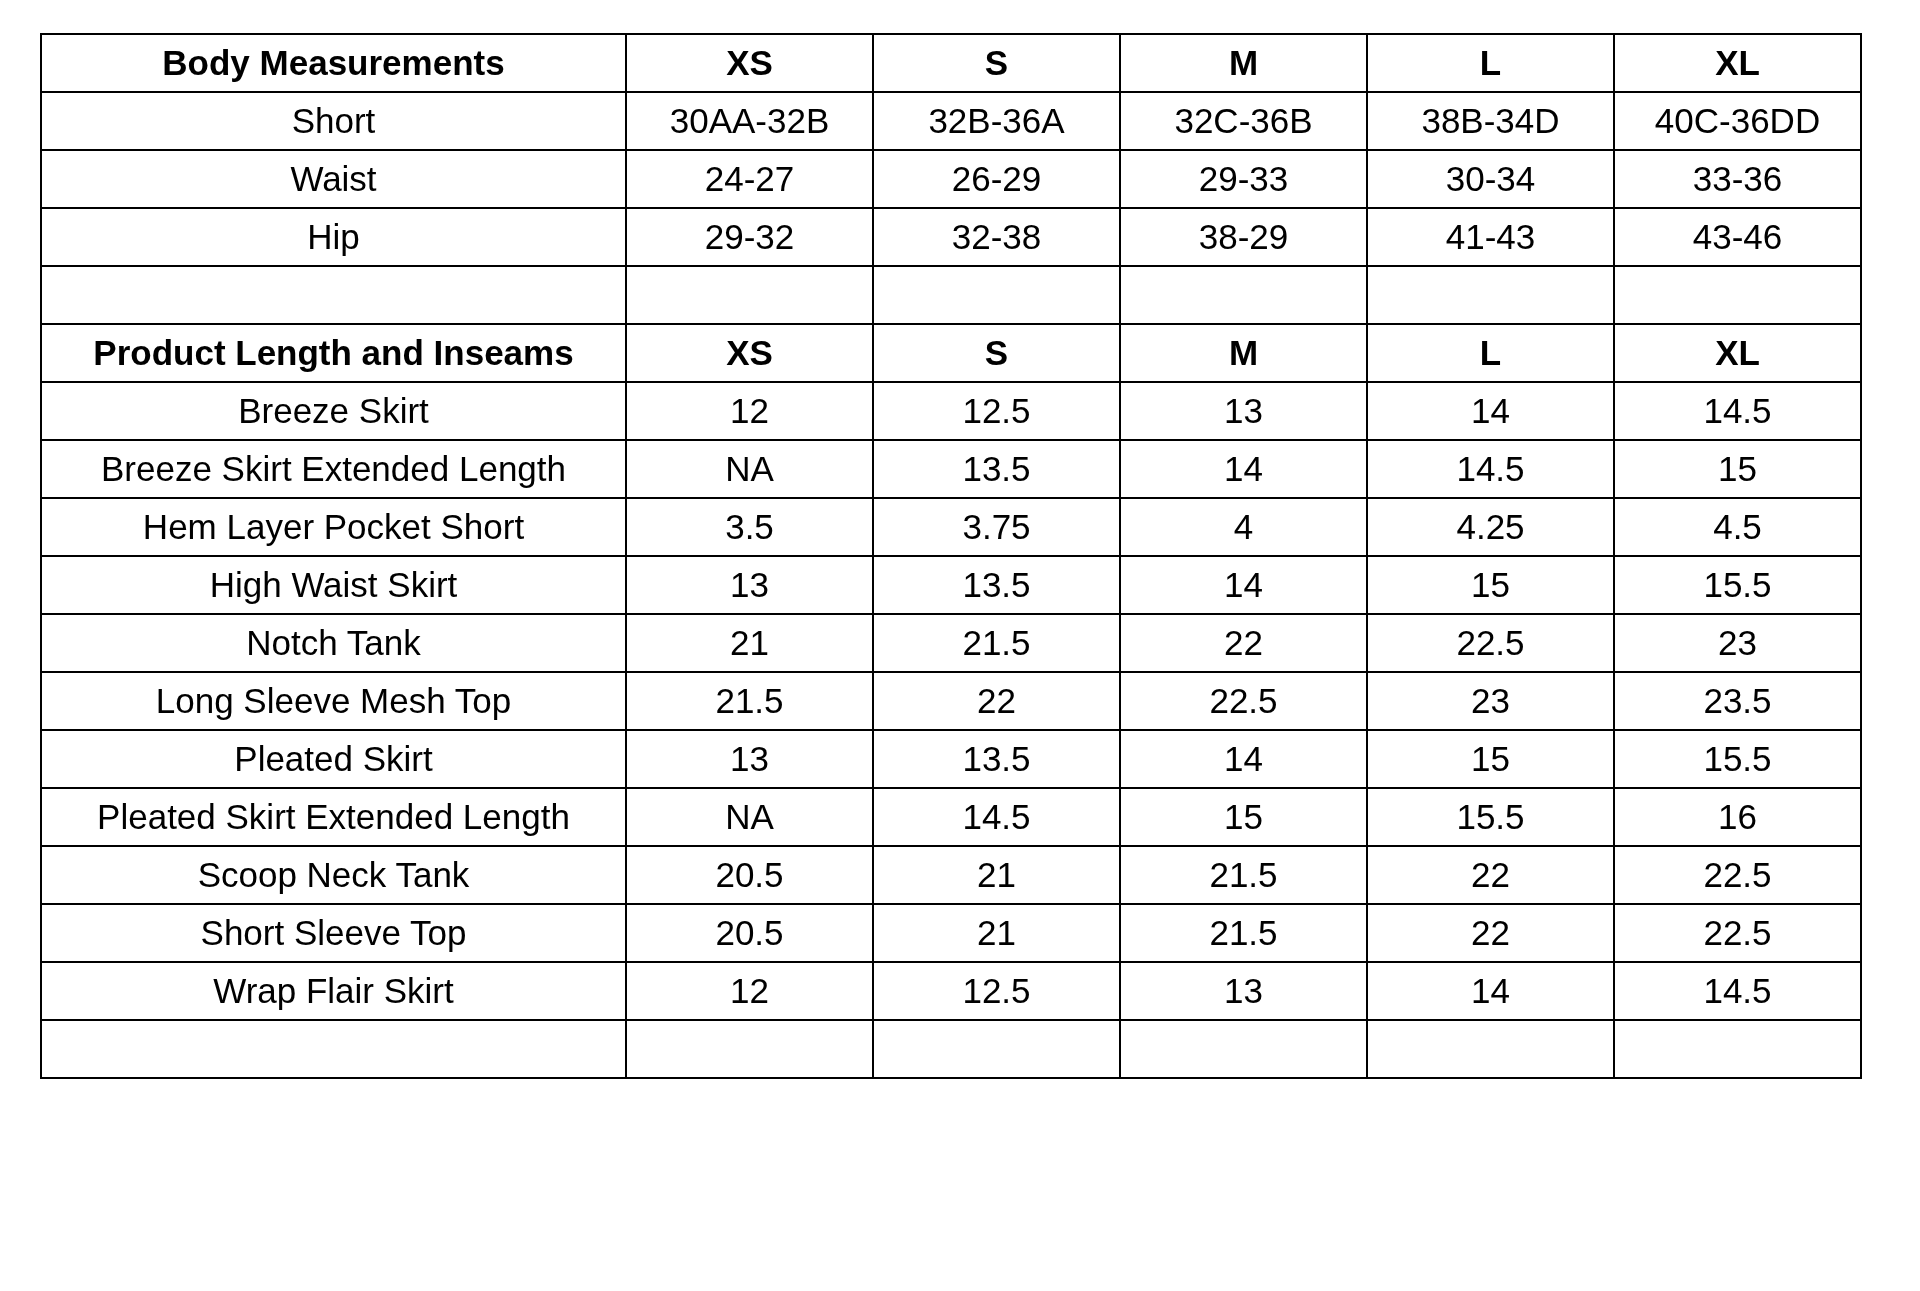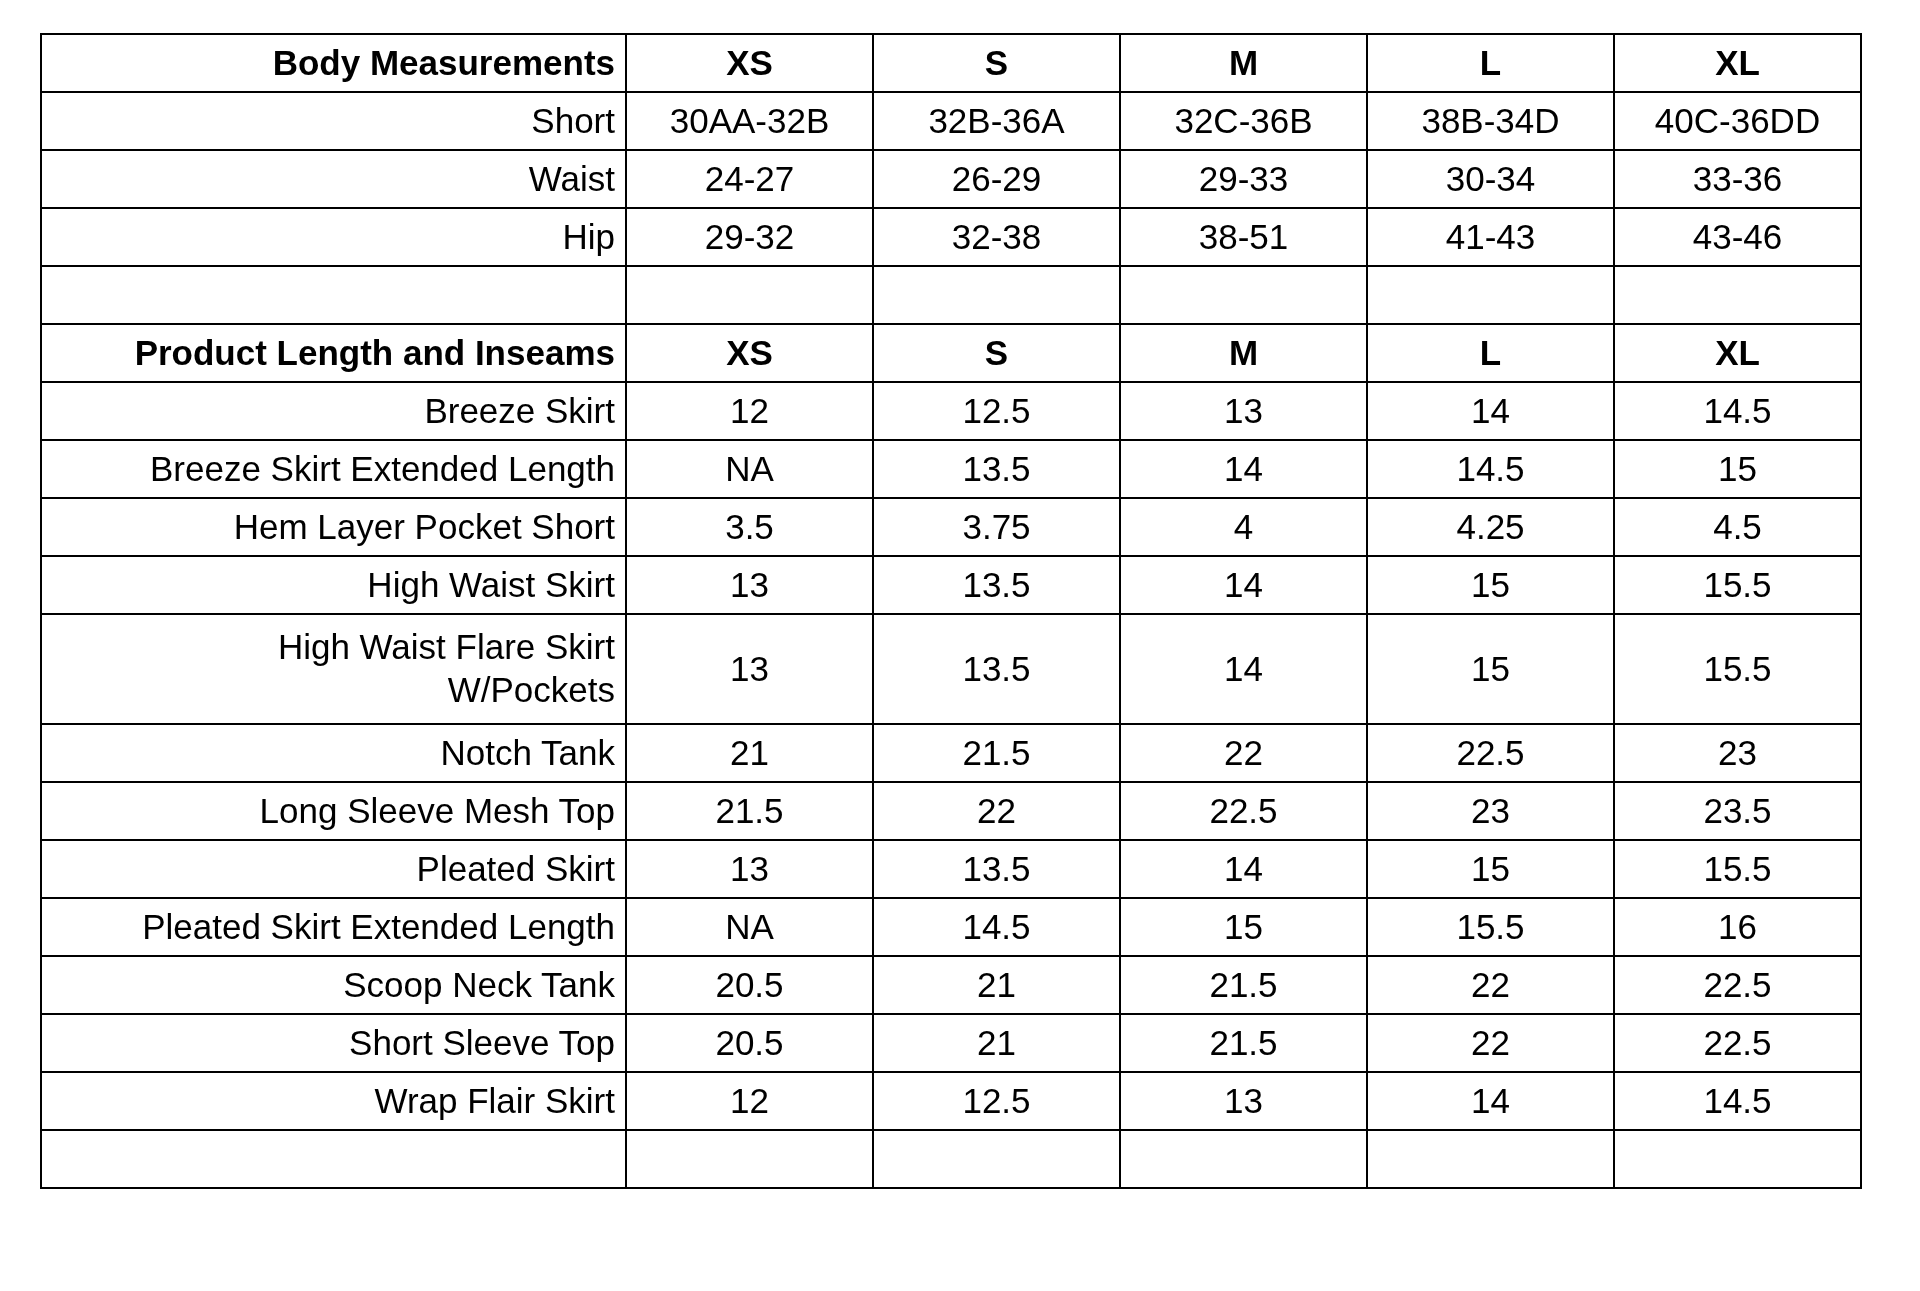--- a/index.html
+++ b/index.html
@@ -38,21 +38,21 @@
     color: #000000;
     background: #ffffff;
     white-space: pre-line;
   }
 
   
   col.c-label { width: 585px; }
   col.c-size  { width: 247px; }
 
   .label-cell {
-    text-align: right;
+    text-align: center;
     padding-left: 16px;
   }
   .val-cell {
     text-align: center;
     padding: 0;
   }
 
   .section-title {
     font-weight: bold;
     font-size: 36px;
@@ -104,21 +104,21 @@
           <td class="val-cell">24-27</td>
           <td class="val-cell">26-29</td>
           <td class="val-cell">29-33</td>
           <td class="val-cell">30-34</td>
           <td class="val-cell">33-36</td>
         </tr>
         <tr class="row-tall">
           <td class="label-cell">Hip</td>
           <td class="val-cell">29-32</td>
           <td class="val-cell">32-38</td>
-          <td class="val-cell">38-51</td>
+          <td class="val-cell">38-29</td>
           <td class="val-cell">41-43</td>
           <td class="val-cell">43-46</td>
         </tr>
         <tr class="row-blank">
           <td class="label-cell"></td>
           <td class="val-cell"></td>
           <td class="val-cell"></td>
           <td class="val-cell"></td>
           <td class="val-cell"></td>
           <td class="val-cell"></td>
@@ -156,29 +156,20 @@
           <td class="val-cell">4.5</td>
         </tr>
         <tr class="row-tall">
           <td class="label-cell">High Waist Skirt</td>
           <td class="val-cell">13</td>
           <td class="val-cell">13.5</td>
           <td class="val-cell">14</td>
           <td class="val-cell">15</td>
           <td class="val-cell">15.5</td>
         </tr>
-        <tr class="row-two-line">
-          <td class="label-cell">High Waist Flare Skirt
-W/Pockets</td>
-          <td class="val-cell">13</td>
-          <td class="val-cell">13.5</td>
-          <td class="val-cell">14</td>
-          <td class="val-cell">15</td>
-          <td class="val-cell">15.5</td>
-        </tr>
         <tr class="row-tall">
           <td class="label-cell">Notch Tank</td>
           <td class="val-cell">21</td>
           <td class="val-cell">21.5</td>
           <td class="val-cell">22</td>
           <td class="val-cell">22.5</td>
           <td class="val-cell">23</td>
         </tr>
         <tr class="row-tall">
           <td class="label-cell">Long Sleeve Mesh Top</td>

